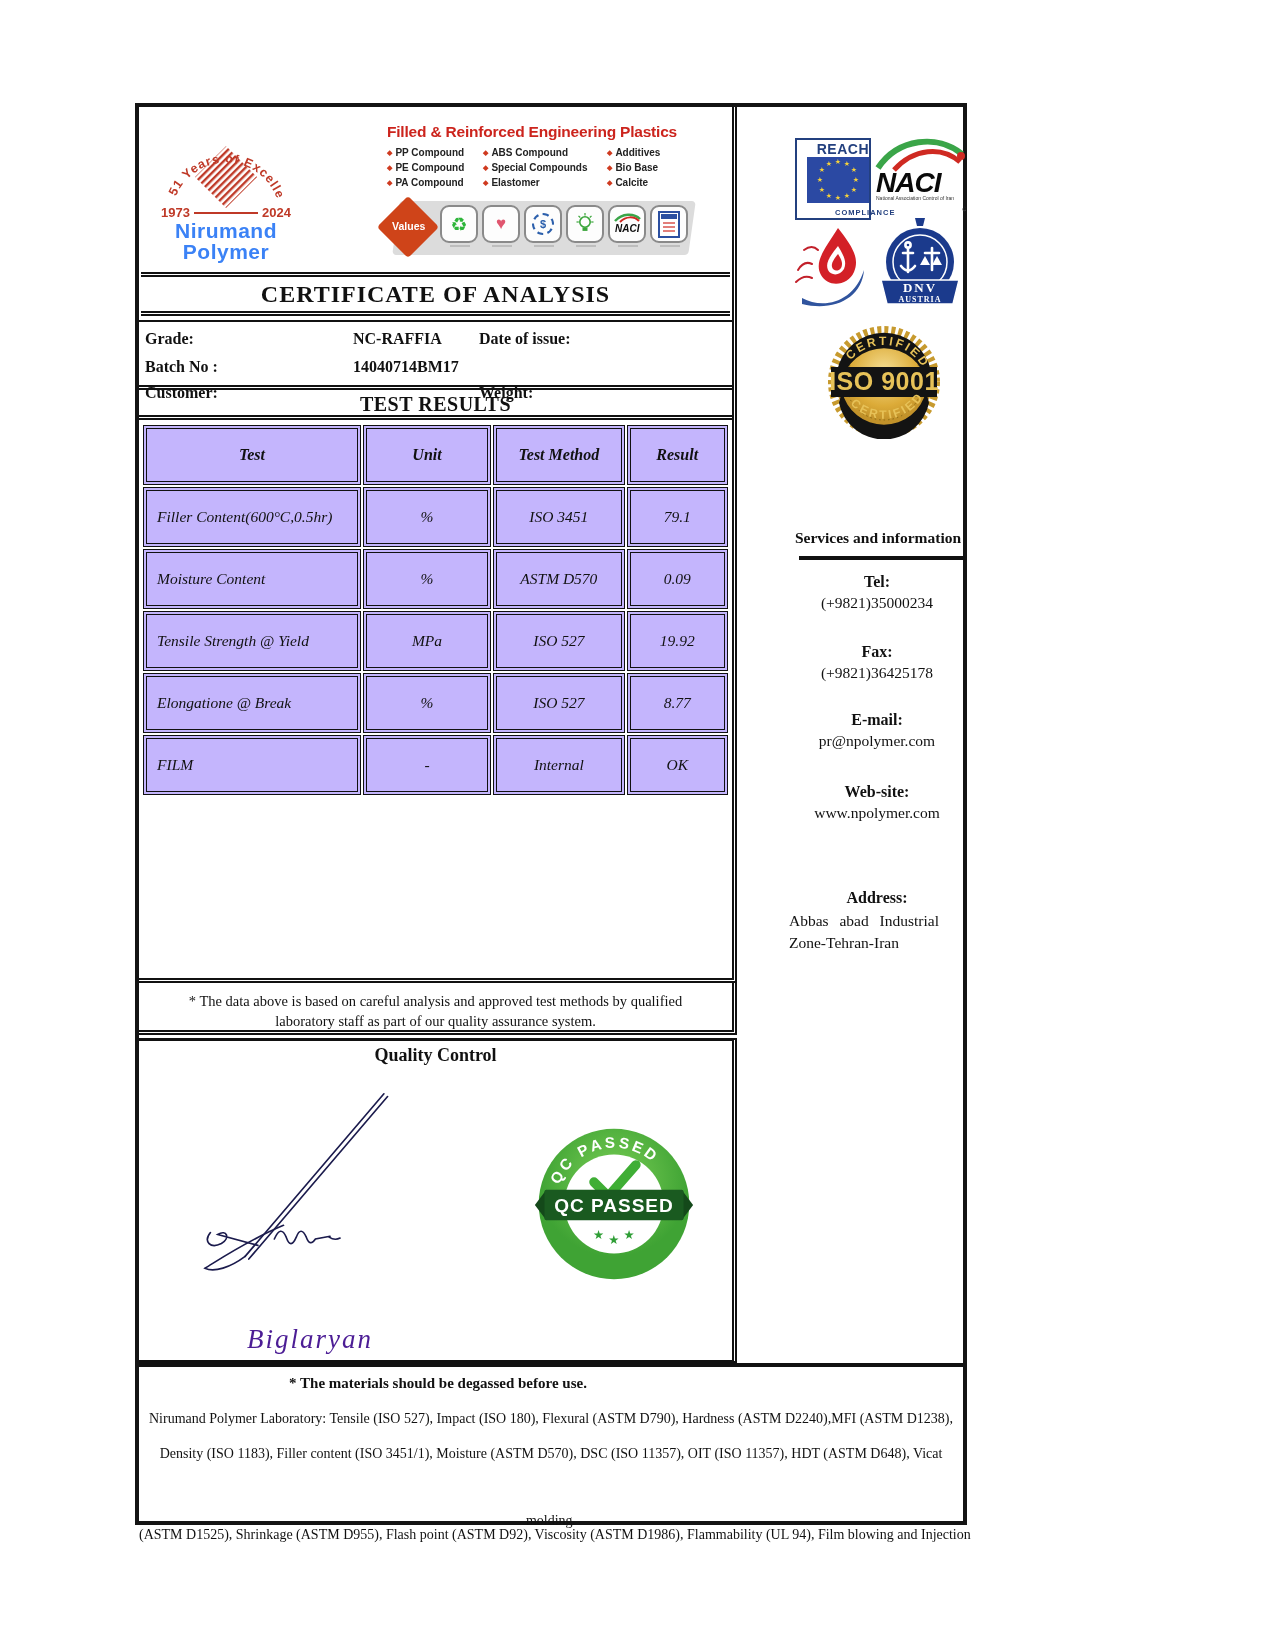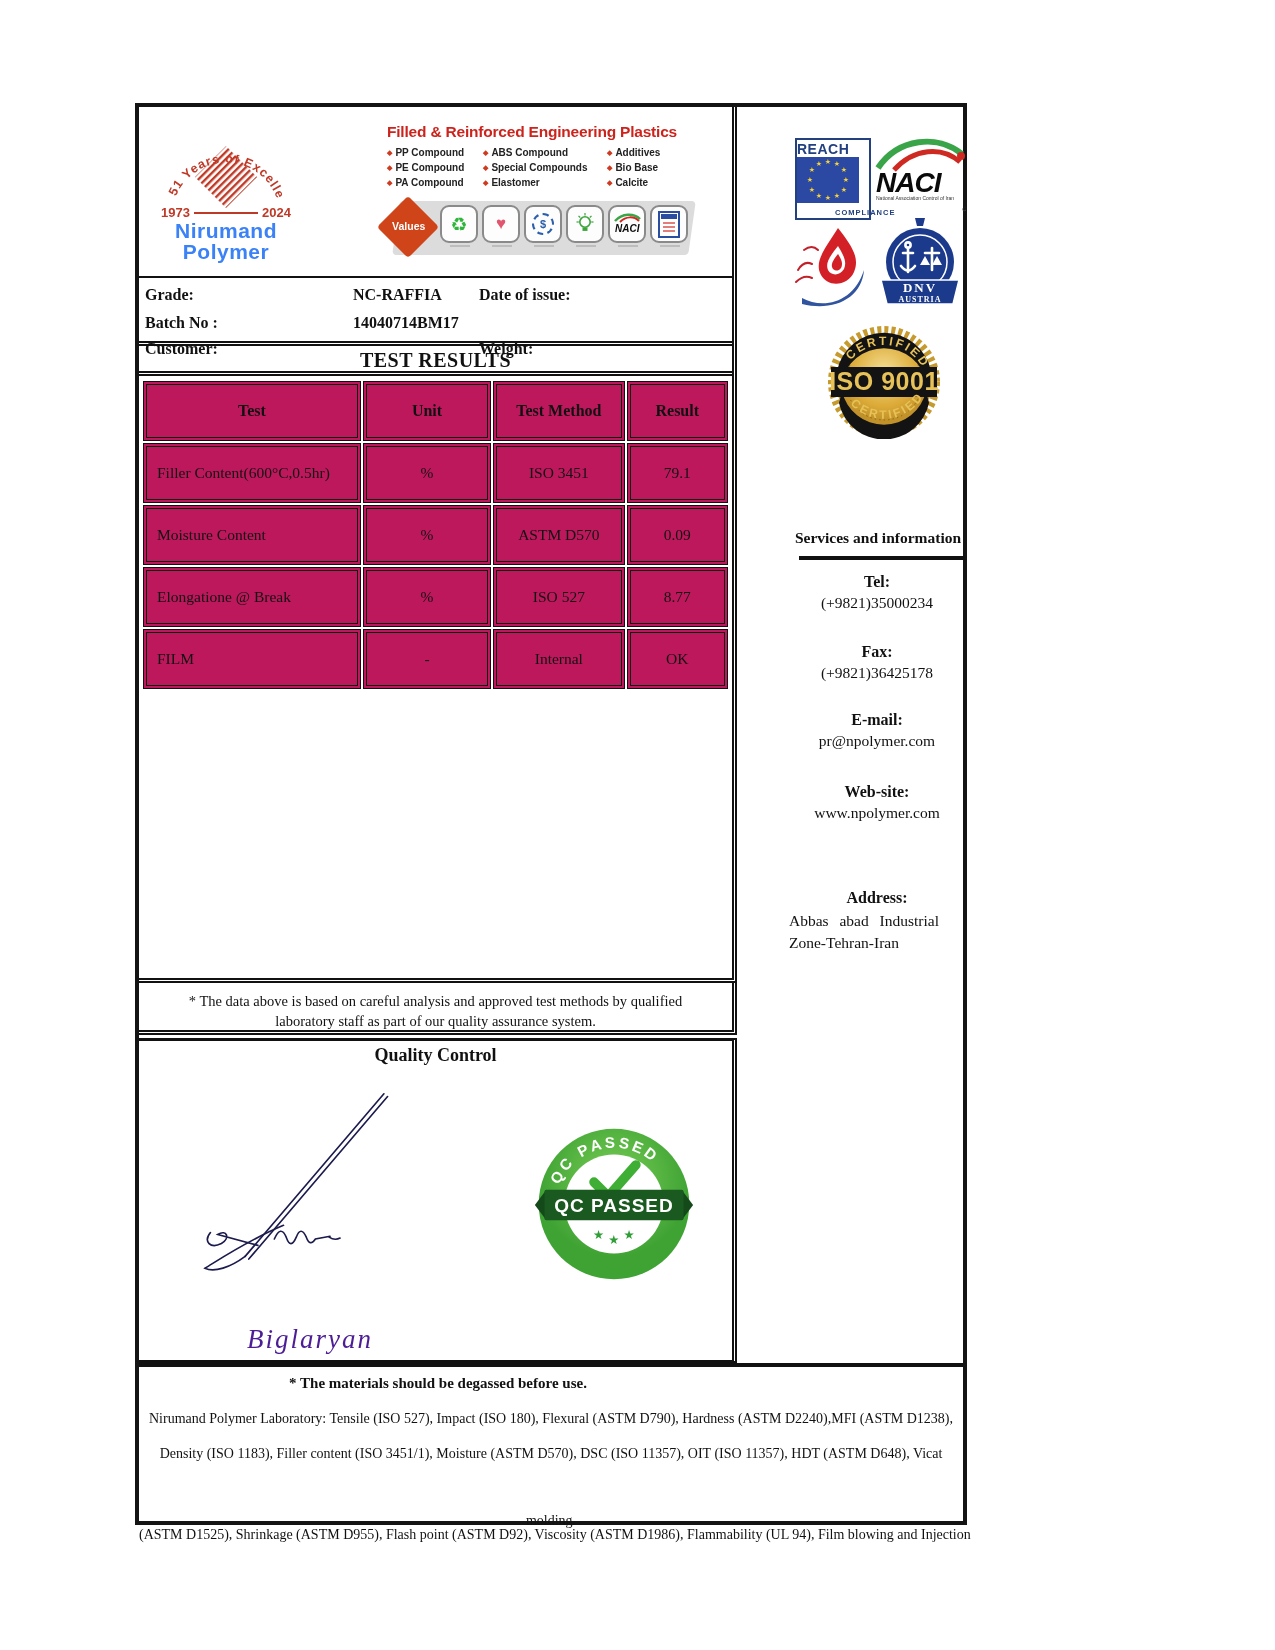--- a/index.html
+++ b/index.html
@@ -62,21 +62,21 @@
   .frow { position:absolute; left:6px; right:6px; height:24px; }
   .frow .lab { font-weight:bold; }
   .frow .val { position:absolute; left:208px; top:0; font-weight:bold; }
   .frow .lab2 { position:absolute; left:334px; top:0; font-weight:bold; }
   .results-title { height:30px; text-align:center; font-weight:bold; font-size:20px;
     border-bottom:5px double #111; line-height:28px; letter-spacing:0.5px; }
 
   table.results { margin:3px 2px 0 2px; border-collapse:separate; border-spacing:2px;
     table-layout:fixed; width:calc(100% - 4px); }
   table.results td, table.results th { border:4px double #111; font-size:15.5px;
-    text-align:center; padding:17px 4px; height:28px; background:#be185d; }
+    text-align:center; padding:17px 4px; height:28px; background:#c4b5fd;font-style:italic; }
   table.results th { font-weight:bold; font-size:16px; height:30px; }
   table.results td.t-name { text-align:left; padding-left:10px; }
   col.w1{ width:36.5%; } col.w2{ width:21.5%; } col.w3{ width:22%; } col.w4{ width:17%; }
 
   
   .disclaimer { width:598px; height:52px; border-right:5px double #111;
     border-bottom:5px double #111; text-align:center; font-size:14.5px;
     line-height:20px; padding-top:8px; }
 
   
@@ -92,21 +92,21 @@
   .footer-box { position:absolute; left:0; top:1256px; width:824px; height:158px;
     border-top:4px solid #111; }
   .degas { position:absolute; left:0; top:8px; width:598px; text-align:center;
     font-weight:bold; font-size:15px; }
   .lab-line { position:absolute; left:0; width:824px; text-align:center;
     font-size:14px; white-space:nowrap; }
   .ll1{ top:44px; } .ll2{ top:79px; } .ll3{ top:114px;margin-top:46px; } .ll4{ top:146px; }
 
   
   .reach { position:absolute; left:656px; top:31px; width:76px; height:82px;
-    border:2px solid #23407f; background:#fff; text-align:left; padding-top:1px; }
+    border:2px solid #23407f; background:#fff; text-align:right; padding-top:1px; }
   .reach-word { font-family:"Liberation Sans",sans-serif; font-weight:bold;
     font-size:14px; color:#23407f; letter-spacing:0.5px; }
   .reach-compliance { font-family:"Liberation Sans",sans-serif; font-weight:bold;
     font-size:7.5px; color:#23407f; letter-spacing:1px; margin-top:1px;margin-left:38px; }
   .naci { position:absolute; left:733px; top:27px; }
   .award-flame { position:absolute; left:651px; top:113px; }
   .dnv { position:absolute; left:738px; top:109px; }
   .iso-badge { position:absolute; left:684px; top:218px; }
 
   .services-title { position:absolute; left:648px; top:422px; width:182px;
@@ -225,20 +225,23 @@
                     <line x1="5" y1="16" x2="17" y2="16"></line>
                     <line x1="5" y1="20" x2="17" y2="20"></line>
                 </g>
               </svg>
                 <span class="cap"></span>
             </div>
           </div>
         </div>
       </div>
 
+      <div class="title-box">
+        <h1>CERTIFICATE OF ANALYSIS</h1>
+      </div>
       <div class="thin-line"></div>
 
       <div class="fields">
         <div class="frow" style="top:8px;">
           <span class="lab">Grade:</span>
           <span class="val">NC-RAFFIA</span>
           <span class="lab2">Date of issue:</span>
         </div>
         <div class="frow" style="top:36px;">
           <span class="lab">Batch No :</span>
@@ -269,20 +272,26 @@
           <td class="t-name">Filler Content(600°C,0.5hr)</td>
           <td>%</td>
           <td>ISO 3451</td>
           <td>79.1</td>
         </tr>
         <tr>
           <td class="t-name">Moisture Content</td>
           <td>%</td>
           <td>ASTM D570</td>
           <td>0.09</td>
+        </tr>
+        <tr>
+          <td class="t-name">Tensile Strength @ Yield</td>
+          <td>MPa</td>
+          <td>ISO 527</td>
+          <td>19.92</td>
         </tr>
         <tr>
           <td class="t-name">Elongatione @ Break</td>
           <td>%</td>
           <td>ISO 527</td>
           <td>8.77</td>
         </tr>
         <tr>
           <td class="t-name">FILM</td>
           <td>-</td>

